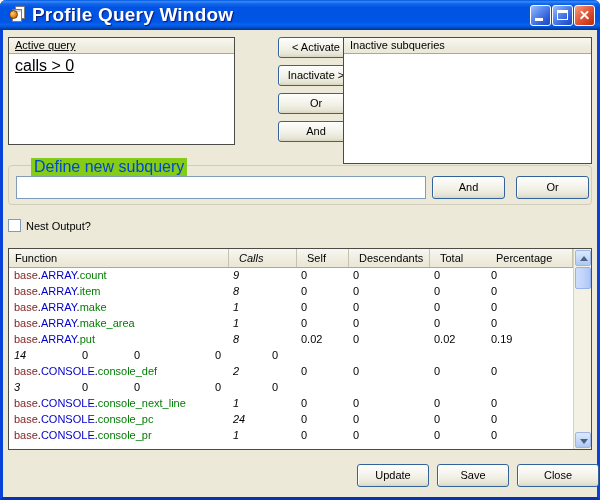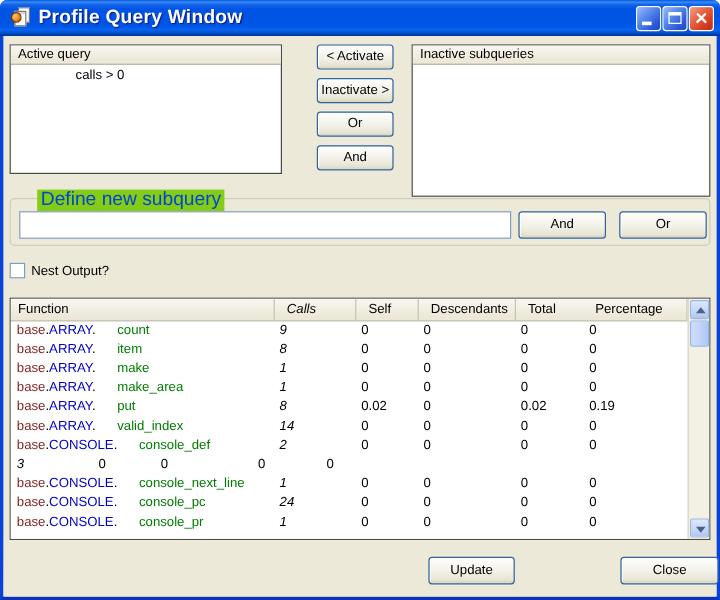--- a/index.html
+++ b/index.html
@@ -18,21 +18,21 @@
     position:absolute; top:0; left:-3px; width:600px; height:30px;
     border-radius:6px 6px 0 0;
     background:linear-gradient(180deg,#0058E6 0%,#3A8BF0 6%,#1566EB 12%,#0054E3 25%,#0054E3 60%,#0057E8 74%,#0A63F0 82%,#0054D6 90%,#0040A8 96%,#00329A 100%);
   }
   .title-icon { position:absolute; left:9px; top:6px; width:17px; height:17px; }
   .title-icon .sheet-back { position:absolute; left:6px; top:0; width:10px; height:13px; background:#fff; border:1px solid #7A7A7A; }
   .title-icon .sheet-front { position:absolute; left:3px; top:3px; width:10px; height:13px; background:#fff; border:1px solid #7A7A7A; box-shadow:inset 0 2px 0 #D8D8D8; }
   .title-icon .orange-ball { position:absolute; left:0; top:4px; width:9px; height:9px; border-radius:50%; background:radial-gradient(circle at 35% 35%, #FFC97E, #E07800 70%, #9A4E00); border:1px solid #6E3A00; }
   .title-text {
     position:absolute; left:32px; top:0; height:30px; line-height:29px;
-    color:#fff; font-size:16px; font-weight:bold; letter-spacing:0.2px;
+    color:#fff; font-size:19px; font-weight:bold; letter-spacing:0.2px;
     text-shadow:1px 1px 1px #0A1883;
   }
   .winbtn { position:absolute; top:5px; width:21px; height:21px; border:1px solid #fff; border-radius:3px; cursor:default; }
   .winbtn.min, .winbtn.max { background:linear-gradient(135deg,#9CBEF7 0%,#5E8EF0 35%,#2D5BD8 75%,#1E48BC 100%); }
   .winbtn.close { background:linear-gradient(135deg,#F3A183 0%,#E9694A 35%,#D54023 70%,#BC2D0F 100%); }
   .winbtn.min { right:49px; } .winbtn.max { right:27px; } .winbtn.close { right:5px; }
   .glyph-min { position:absolute; left:4px; bottom:4px; width:8px; height:3px; background:#fff; }
   .glyph-max { position:absolute; left:4px; top:4px; width:11px; height:10px; border:1px solid #fff; border-top:3px solid #fff; }
   .glyph-x1,.glyph-x2 { position:absolute; left:4px; top:8px; width:11px; height:2.4px; background:#fff; border-radius:1px; }
   .glyph-x1 { transform:rotate(45deg);} .glyph-x2 { transform:rotate(-45deg);}
@@ -40,35 +40,35 @@
   
   .client { position:absolute; top:30px; left:0; width:594px; height:467px; background:#ECE9D8; }
 
   
   .panel { position:absolute; border:1px solid #4A4A46; background:#fff; }
   .panel-head {
     height:16px; line-height:15px; padding-left:6px; font-size:11px; color:#000;
     background:linear-gradient(180deg,#F8F7F1 0%,#ECE9D8 80%);
     border-bottom:1px solid #ACA899;
   }
-  .panel-body { font-size:11px; color:#000;padding-left:48px; }
+  .panel-body { font-size:16px; color:#000; }
   .panel-item { padding:3px 0 0 6px; }
 
-  #active-panel { left:5px; top:7px; width:227px; height:108px; }
+  #active-panel { left:5px; top:7px; width:227px; height:108px;text-decoration:underline; }
   #inactive-panel { left:340px; top:7px; width:249px; height:127px; }
 
   
   .xp-btn {
     position:absolute; height:21px; font-family:"Liberation Sans",sans-serif; font-size:11px; color:#000;
     background:linear-gradient(180deg,#FEFEFC 0%,#F2F1E8 55%,#E7E5D4 85%,#D8D4C0 100%);
     border:1px solid #33639F; border-radius:3px;
     box-shadow:inset 1px 1px 0 rgba(255,255,255,0.9);
     text-align:center; line-height:19px; cursor:default;
   }
-  .transfer { left:261px; width:64px; }
+  .transfer { left:275px; width:76px; }
   #btn-activate { top:7px; } #btn-inactivate { top:35px; } #btn-or { top:63px; } #btn-and { top:91px; }
 
   
   .groupbox {
     position:absolute; left:5px; top:135px; width:584px; height:40px;
     border:1px solid #D0CDBA; border-radius:4px;
   }
   .groupbox-label {
     position:absolute; top:-8px; left:22px; padding:0 3px; background:#84cc16;
     font-size:16px; color:#0046D5;
@@ -96,21 +96,21 @@
   .th { line-height:18px; padding-left:10px; border-left:1px solid #C5C2AD; }
   .th:first-child { border-left:none; padding-left:6px; }
   .th.last-fill { flex:1; border-left:none; border-right:1px solid #C5C2AD; }
   .w-fn{width:219px;} .w-calls{width:68px;font-style:italic;} .w-self{width:52px;} .w-desc{width:81px;} .w-total{width:57px;} .w-pct{width:87px;}
 
   .tbody { position:absolute; top:19px; left:0; width:564px; bottom:0; background:#fff; overflow:hidden; }
   .trow { display:flex; height:16px; font-size:11px; line-height:15px; }
   .tcell { overflow:hidden; white-space:nowrap; }
   .tcell.fn { padding-left:5px; }
   .tcell.num { padding-left:5px; }
-  .c-cluster{ color:#801F1F; } .c-class{ color:#0000C8; } .c-feature{ color:#007D00;margin-left:18px; } .c-dot{ color:#000; }
+  .c-cluster{ color:#801F1F; } .c-class{ color:#0000C8; } .c-feature{ color:#007D00; } .c-dot{ color:#000; }
 
   
   .vscroll { position:absolute; top:0; right:0; width:18px; bottom:0; background:#F2F1E4; border-left:1px solid #D6D3C0; }
   .sbtn {
     position:absolute; left:1px; width:16px; height:16px; border:1px solid #9EB6E4; border-radius:2px;
     background:linear-gradient(180deg,#DCE9FC 0%,#C6DAFA 50%,#AFC7F0 100%);
   }
   .sbtn.up { top:1px; } .sbtn.down { bottom:1px; }
   .arrow { position:absolute; left:4px; width:0; height:0; border-left:4px solid transparent; border-right:4px solid transparent; }
   .arrow.up { top:5px; border-bottom:5px solid #4D6185; }
@@ -225,21 +225,20 @@
           </div>
           <div class="trow">
             <div class="tcell fn w-fn"><span class="c-cluster">base</span><span class="c-dot">.</span><span class="c-class">ARRAY</span><span class="c-dot">.</span><span class="c-feature">put</span></div>
             <div class="tcell num w-calls">8</div>
             <div class="tcell num w-self">0.02</div>
             <div class="tcell num w-desc">0</div>
             <div class="tcell num w-total">0.02</div>
             <div class="tcell num w-pct">0.19</div>
           </div>
           <div class="trow">
-            <div class="tcell fn w-fn"><span class="c-cluster">base</span><span class="c-dot">.</span><span class="c-class">ARRAY</span><span class="c-dot">.</span><span class="c-feature">valid_index</span></div>
             <div class="tcell num w-calls">14</div>
             <div class="tcell num w-self">0</div>
             <div class="tcell num w-desc">0</div>
             <div class="tcell num w-total">0</div>
             <div class="tcell num w-pct">0</div>
           </div>
           <div class="trow">
             <div class="tcell fn w-fn"><span class="c-cluster">base</span><span class="c-dot">.</span><span class="c-class">CONSOLE</span><span class="c-dot">.</span><span class="c-feature">console_def</span></div>
             <div class="tcell num w-calls">2</div>
             <div class="tcell num w-self">0</div>
@@ -284,16 +283,17 @@
             <div class="arrow up"></div>
           </div>
         <div class="sthumb"></div>
         <div class="sbtn down">
             <div class="arrow down"></div>
           </div>
       </div>
     </div>
 
     <button class="xp-btn" id="btn-update">Update</button>
+    <button class="xp-btn" id="btn-save">Save</button>
     <button class="xp-btn" id="btn-close">Close</button>
 
   </div>
 </div>
 
 </body></html>

